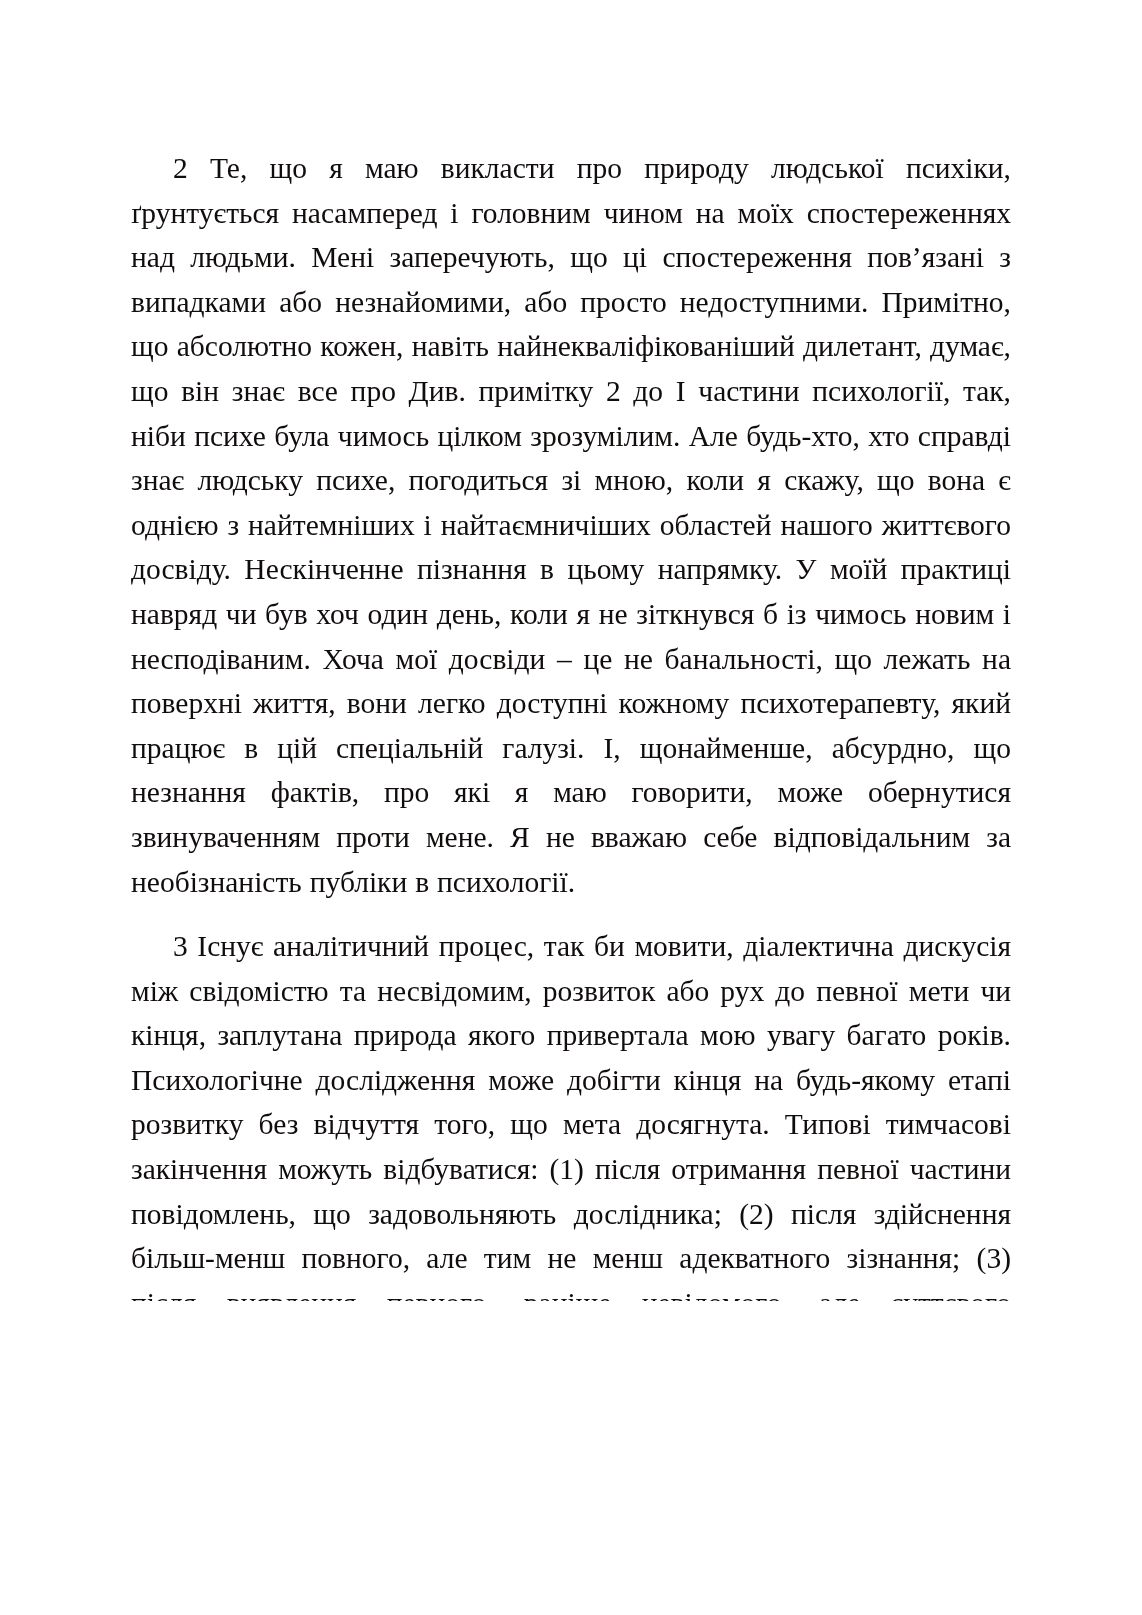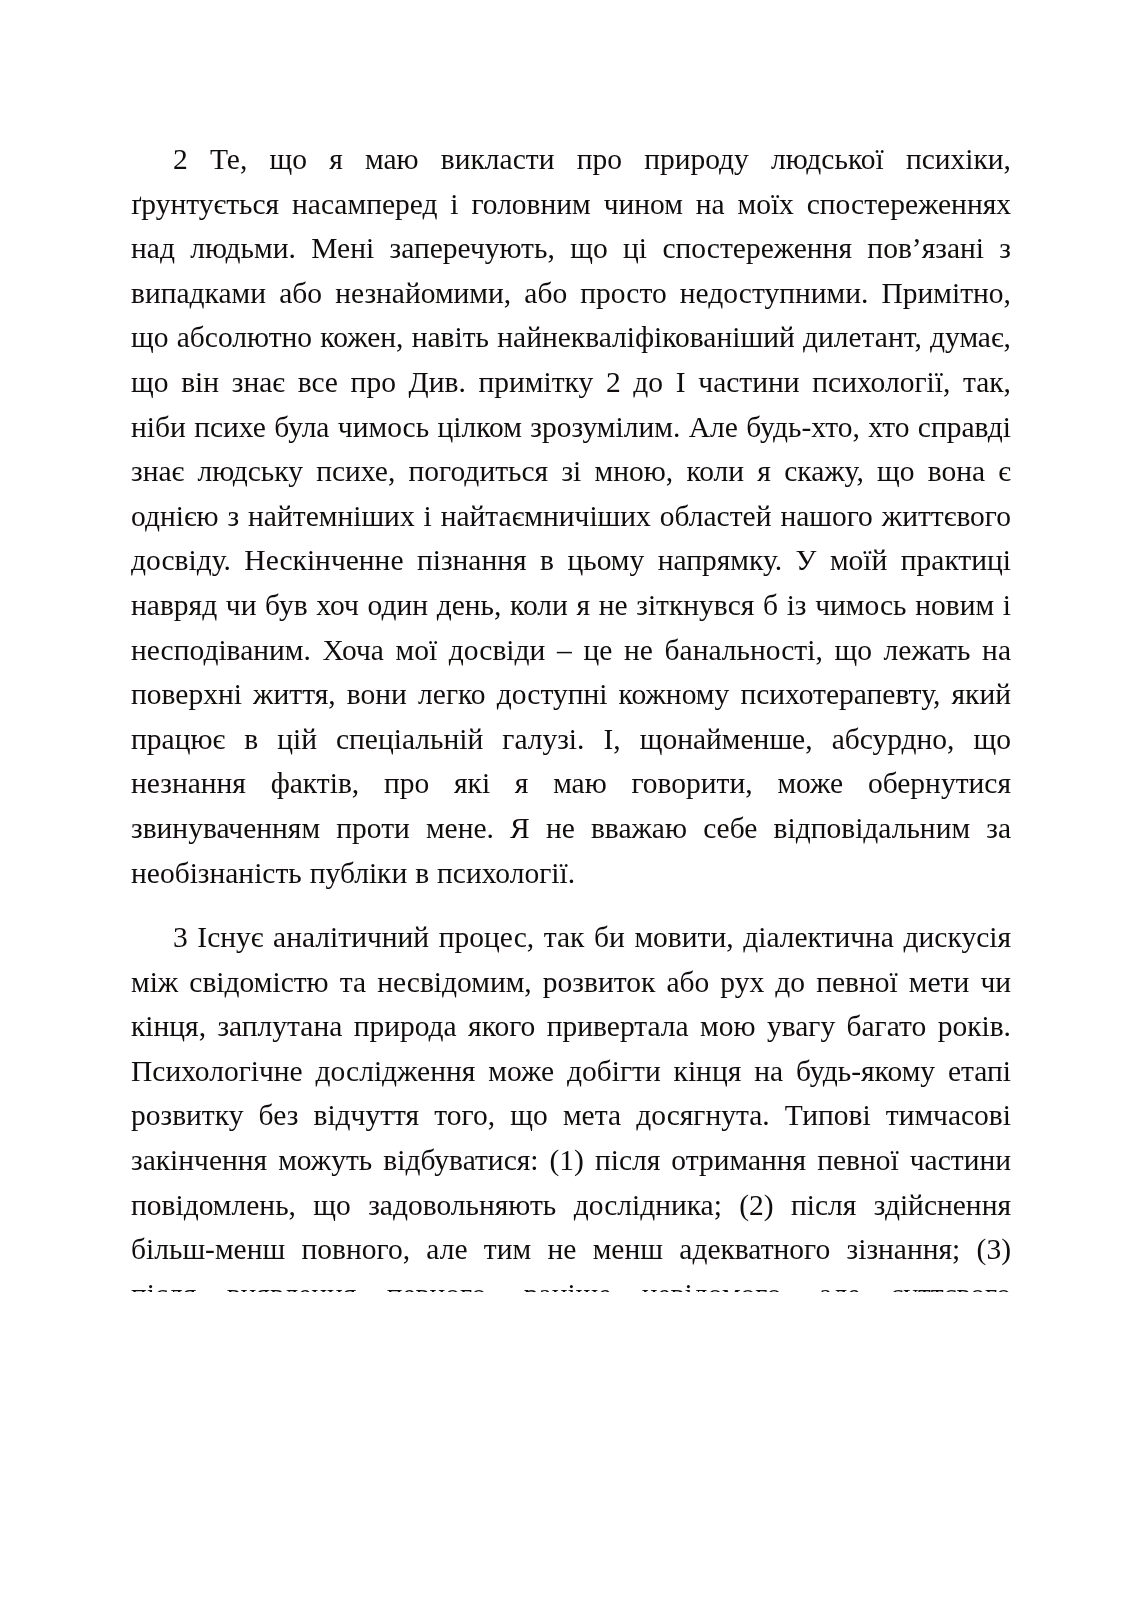--- a/index.html
+++ b/index.html
@@ -5,21 +5,21 @@
 <style>
   html, body {
     margin: 0;
     padding: 0;
     background: #ffffff;
   }
   .page {
     position: relative;
     width: 1142px;
     height: 1289px;
-    margin: 3px auto;
+    margin: 12px auto;
     background: #ffffff;
     overflow: hidden;
     box-sizing: border-box;
   }
   .text-block {
     position: absolute;
     left: 131px;
     top: 134px;
     width: 880px;
   }

